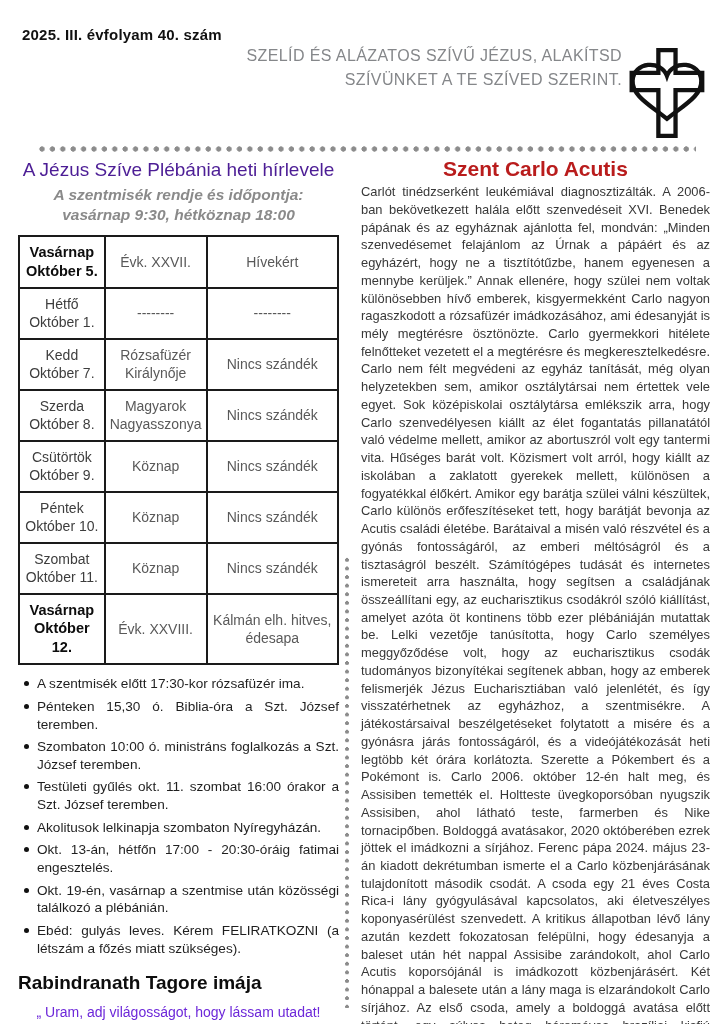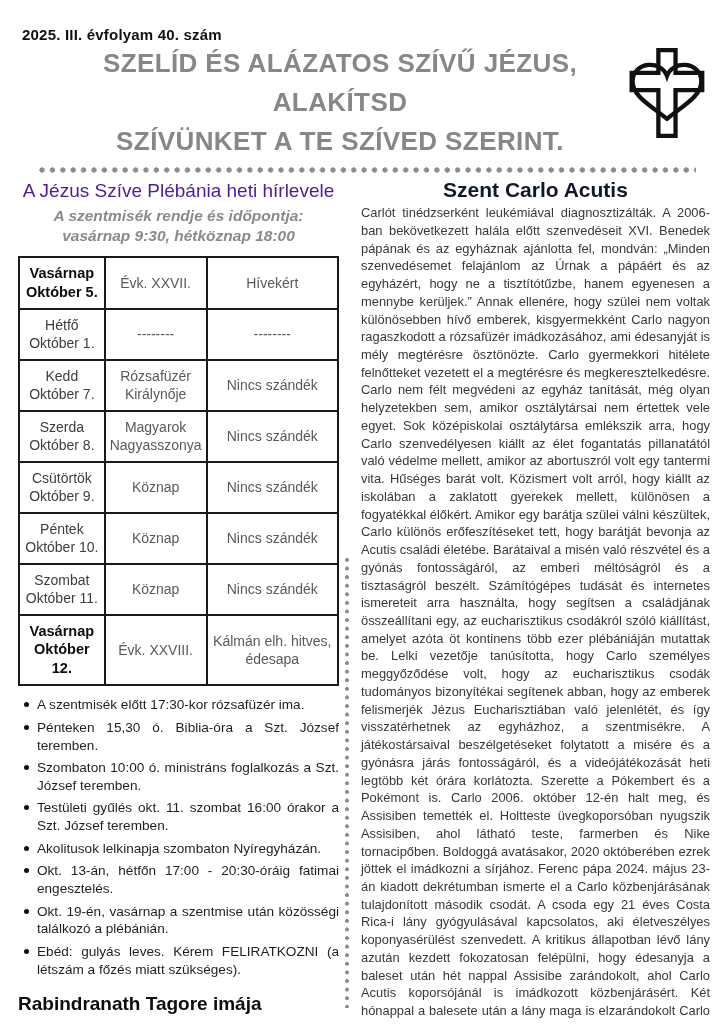--- a/index.html
+++ b/index.html
@@ -11,21 +11,21 @@
     --dot-gray:#8c8c8c;
   }
   *{margin:0;padding:0;box-sizing:border-box;}
   html,body{width:724px;height:1024px;background:#ffffff;overflow:hidden;}
   body{font-family:"Liberation Sans", sans-serif;color:#222;position:relative;}
 
   
   .header{padding:26px 14px 0 22px;position:relative;}
   .issue{font-size:15px;font-weight:bold;color:#111;letter-spacing:.2px;}
   .title-row{display:flex;align-items:flex-start;margin-top:1px;}
-  .big-title{flex:1;text-align:center;font-size:26px;font-weight:bold;
+  .big-title{flex:1;text-align:right;font-size:16px;font-weight:normal;
     color:var(--title-gray);line-height:1.5;letter-spacing:.4px;padding-left:36px;}
   .icon-wrap{width:88px;flex:0 0 88px;display:flex;justify-content:center;margin-top:2px;}
   .dotted-h{height:8px;margin:5px 14px 0 16px;
     background-image:radial-gradient(circle at 4px 4px,var(--dot-gray) 2.4px,transparent 2.9px);
     background-size:10.4px 8px;background-repeat:repeat-x;}
 
   
   .columns{display:flex;padding:4px 14px 0 18px;gap:22px;align-items:flex-start;}
   .left-col{width:321px;flex:0 0 321px;}
   .right-col{flex:1;min-width:0;}
@@ -48,21 +48,21 @@
   ul.announcements li{position:relative;padding-left:17px;font-size:13.6px;
     line-height:1.32;color:#1f1f1f;text-align:justify;margin-bottom:4.5px;}
   ul.announcements li::before{content:"";position:absolute;left:4px;top:6px;
     width:5px;height:5px;border-radius:50%;background:#111;}
 
   .prayer-title{font-size:19px;font-weight:bold;color:#0d0d0d;text-align:left;margin-top:14px;}
   .prayer{margin-top:8px;text-align:center;}
   .prayer div{font-size:14px;color:#6d28d9;line-height:1.5;}
 
   
-  .article-title{font-size:21px;font-weight:bold;color:#0f172a;text-align:center;line-height:1.1;}
+  .article-title{font-size:21px;font-weight:bold;color:#b91c1c;text-align:center;line-height:1.1;}
   .article-body{margin-top:3px;font-size:12.9px;line-height:1.375;color:var(--body-dark);
     text-align:justify;}
 
   
   .dotted-v{position:absolute;left:344px;top:556px;bottom:16px;width:6px;
     background-image:radial-gradient(circle at 3px 4px,var(--dot-gray) 1.7px,transparent 2.2px);
     background-size:6px 8.6px;background-repeat:repeat-y;}
 </style>
 </head>
 <body>

